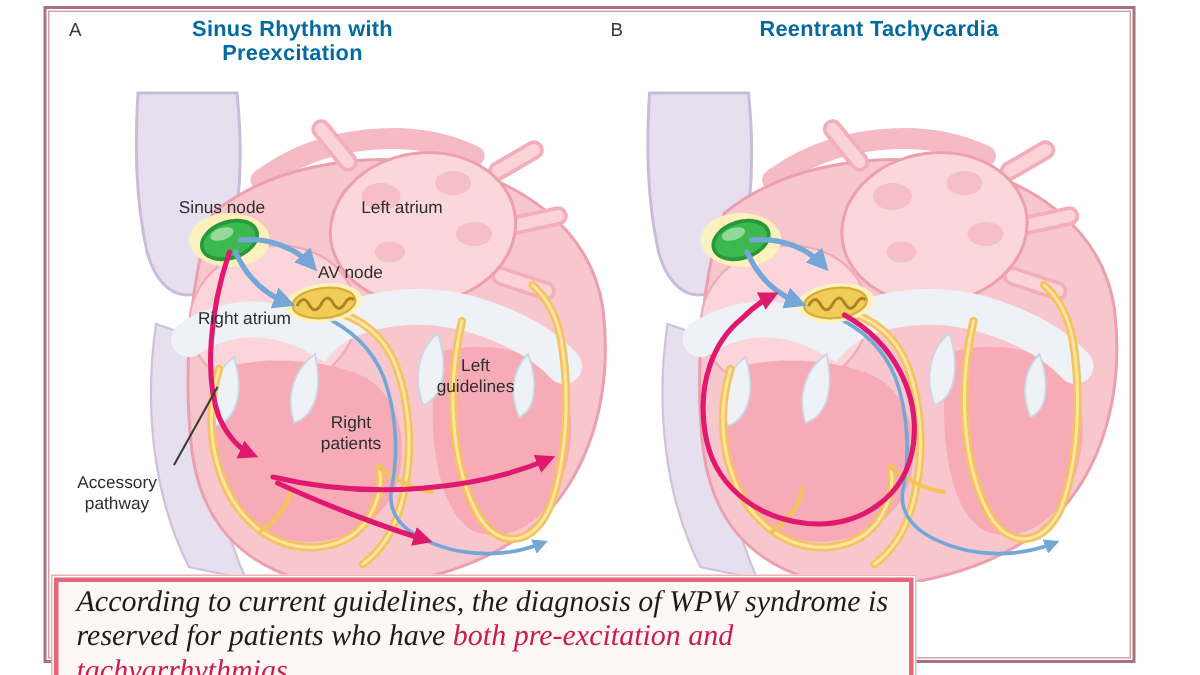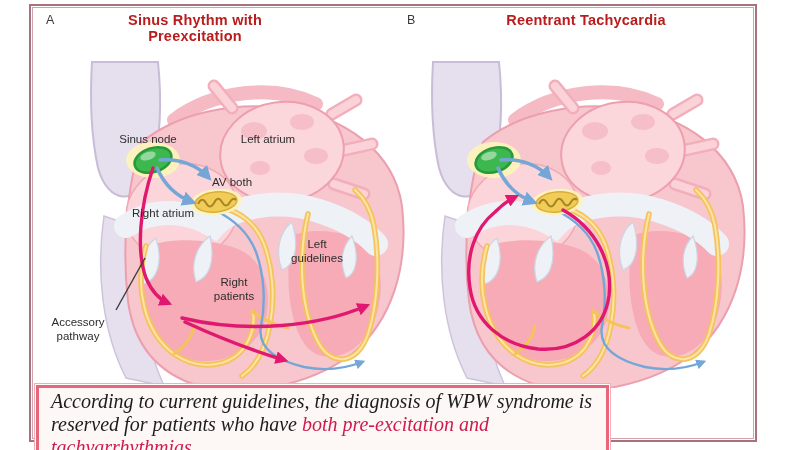--- a/index.html
+++ b/index.html
@@ -8,21 +8,21 @@
   #stage { position:relative; width:800px; height:450px; background:#fff; }
 
   
   .frame-outer { position:absolute; left:29px; top:4px; width:728px; height:438px;
                  border:2px solid var(--frame_border); background:#fff; z-index:0; }
   .frame-inner { position:absolute; left:1px; top:1px; right:1px; bottom:1px;
                  border:1px solid var(--frame_border_light); }
 
   
   .panel-letter { position:absolute; font-size:12.5px; color:#3a3a3a; z-index:4; }
-  .panel-title  { position:absolute; font-weight:bold; font-size:14.5px; color:#b91c1c;
+  .panel-title  { position:absolute; font-weight:bold; font-size:14.5px; color:#0369a1;
                   text-align:center; z-index:4; letter-spacing:.2px; }
   #title-a { left:85px;  top:12px; width:220px; }
   #title-b { left:496px; top:12px; width:180px; }
   #letter-a { left:46px;  top:13px; }
   #letter-b { left:407px; top:13px; }
 
   
   .lbl { position:absolute; font-size:11.5px; line-height:1.2; color:#2d2d2d;
          text-align:center; z-index:3; }
   #lbl-sinus    { left:106px; top:133px; width:84px; white-space:nowrap; }
@@ -220,21 +220,21 @@
       <g>
         <path class="arrow-blue" marker-end="url(#mb-b)" d="M96,104 C116,102 134,110 144,121"></path>
         <path class="arrow-blue" marker-end="url(#mb-b)" d="M93,112 C100,128 112,140 128,146"></path>
       </g>
       <path class="arrow-magenta" marker-end="url(#mm-b)" d="M158,154 C190,172 208,205 204,240 C199,276 168,296 133,293 C97,289 70,266 65,232 C60,200 70,172 90,156 C97,149 104,144 110,141"></path>
     </g>
   </svg>
 
   <div class="lbl" id="lbl-sinus">Sinus node</div>
   <div class="lbl" id="lbl-la">Left atrium</div>
-  <div class="lbl" id="lbl-av">AV both</div>
+  <div class="lbl" id="lbl-av">AV node</div>
   <div class="lbl" id="lbl-ra">Right atrium</div>
   <div class="lbl" id="lbl-lv">Left guidelines</div>
   <div class="lbl" id="lbl-rv">Right patients</div>
   <div class="lbl" id="lbl-ap">Accessory pathway</div>
 
   <div class="caption-outer">
     <div class="caption-inner">
       <div class="caption-text"><span>According to current guidelines, the diagnosis of WPW syndrome is reserved for patients who have </span><span class="caption-highlight">both pre-excitation and tachyarrhythmias</span><span>.</span></div>
     </div>
   </div>

